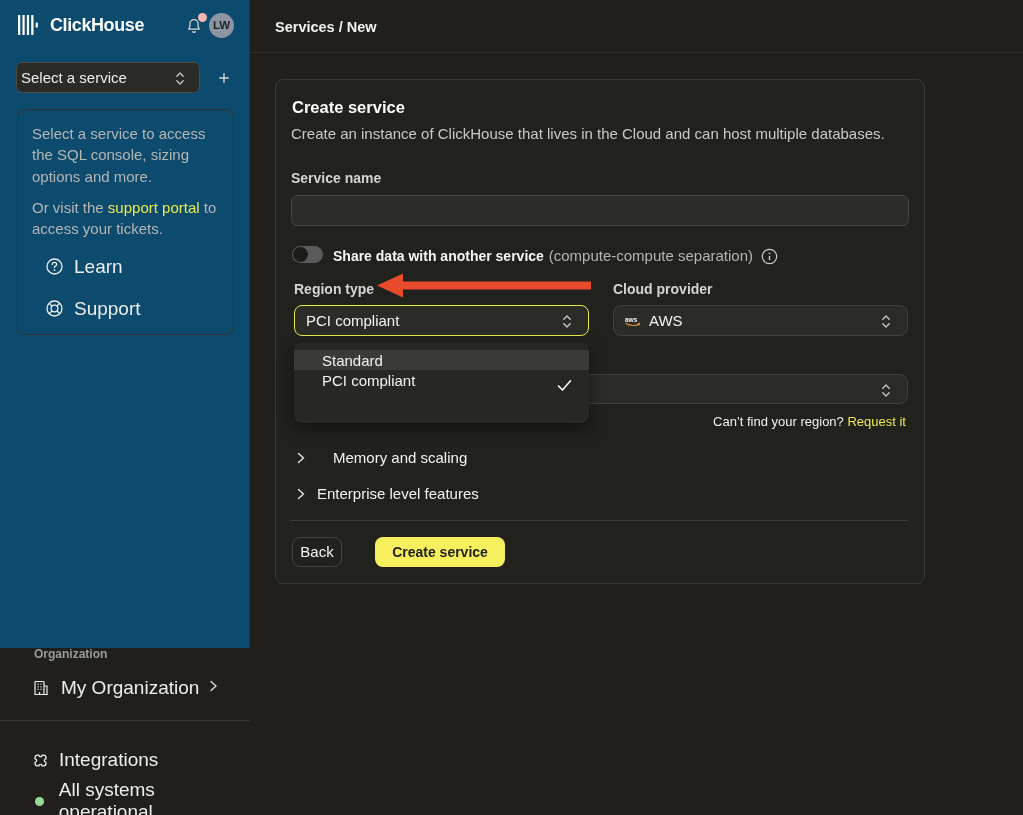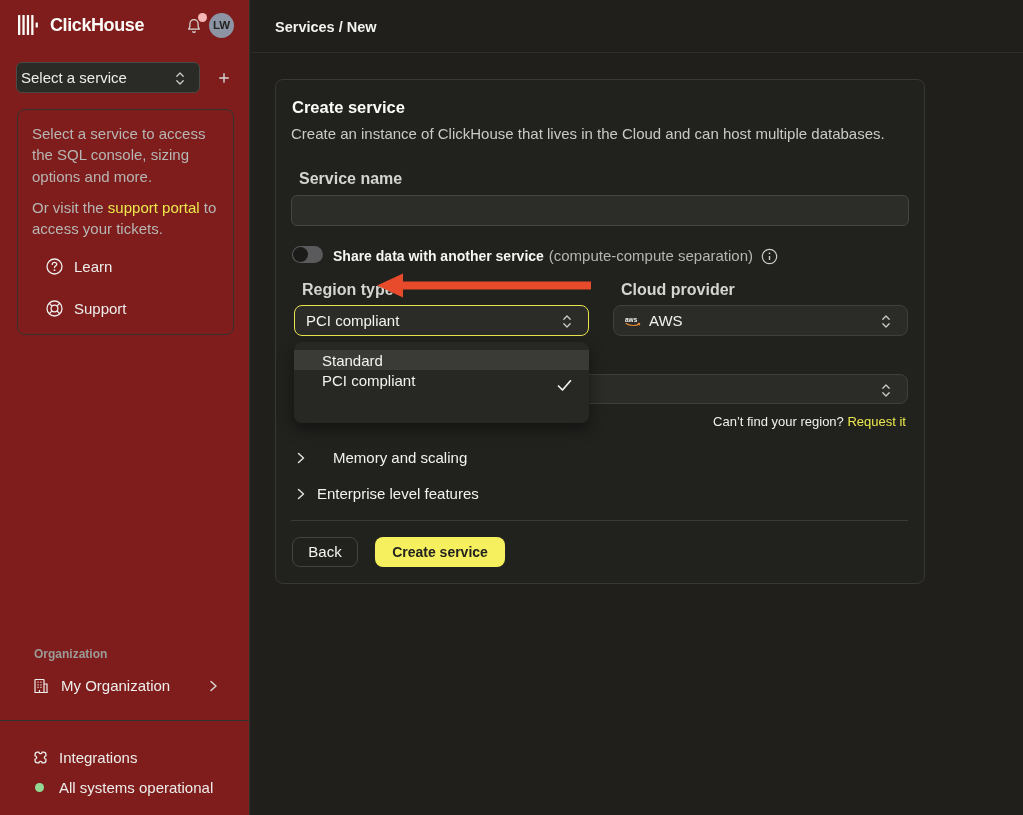--- a/index.html
+++ b/index.html
@@ -1,44 +1,44 @@
 <!DOCTYPE html>
 <html><head>
 <meta charset="utf-8">
 <style>
   * { margin:0; padding:0; box-sizing:border-box; }
   html,body { width:1023px; height:815px; background:#201f1c; overflow:hidden; }
   body { font-family:"Liberation Sans", sans-serif; position:relative; }
   .abs { position:absolute; }
 
   
-  #sidebar { left:0; top:0; width:250px; height:815px; background:#7f1d1d; border-right:1px solid #32322e; }
+  #sidebar { left:0; top:0; width:250px; height:648px; background:#0c4a6e; border-right:1px solid #32322e; }
   #logo-text { left:50px; top:15px; font-size:18px; font-weight:bold; color:#fbfbf8; letter-spacing:-0.4px; }
   #selbox { left:16px; top:62px; width:184px; height:31px; background:#2a2a27; border:1px solid #4a4a47; border-radius:6px; color:#ededea; font-size:15px; line-height:29px; padding-left:4px; }
   #plusbtn { left:219px; top:73px; width:10px; height:10px; color:#d6d6d3; }
   #infobox { left:17px; top:109px; width:217px; height:226px; border:1px solid #33332f; border-radius:8px; padding:13px 10px 0 14px; font-size:15px; line-height:21.3px; color:#b6b6b3; }
   .yellow { color:#ece94d; }
-  .navrow { display:flex; align-items:center; color:#ededea; font-size:15px; }
+  .navrow { display:flex; align-items:center; color:#ededea; font-size:19px; }
   .navrow svg { flex:0 0 auto; }
 
   #org-label { left:34px; top:647px; font-size:12px; font-weight:bold; color:#9b9b98; }
   #org-row { left:33px; top:677px; width:185px; }
   #divider-bottom { left:0; top:720px; width:250px; height:1px; background:#32322e; }
   #integrations-row { left:33px; top:749px; }
   #status-row { left:33px; top:779px; }
 
   
   #topbar { left:251px; top:0; width:772px; height:53px; background:#201f1c; border-bottom:1px solid #2e2e2a; }
   #topbar-title { left:275px; top:18.5px; font-size:14.5px; font-weight:bold; color:#f2f2ef; }
 
   
   #card { left:275px; top:79px; width:650px; height:505px; background:#21211e; border:1px solid #373734; border-radius:8px; }
   #h-create { left:292px; top:98px; font-size:16.5px; font-weight:bold; color:#fbfbf8; }
   #h-sub { left:291px; top:125px; font-size:15px; color:#c9c9c6; }
-  .field-label { font-size:16px; font-weight:bold; color:#d4d4d1;margin-left:8px; }
+  .field-label { font-size:14px; font-weight:bold; color:#d4d4d1; }
   #lbl-name { left:291px; top:170px; }
   #input-name { left:291px; top:195px; width:618px; height:31px; background:#2c2c29; border:1px solid #454542; border-radius:6px; }
   #toggle { left:292px; top:246px; width:31px; height:17px; background:#5a5a5c; border-radius:9px; }
   #toggle .knob { position:absolute; left:1px; top:1px; width:15px; height:15px; border-radius:50%; background:#1b1b19; }
   #toggle-label { left:333px; top:246.5px; font-size:14px; font-weight:bold; color:#f5f5f2; }
   #toggle-label span { font-weight:normal; color:#b5b5b2; font-size:15px; margin-left:1px; }
 
   #lbl-region { left:294px; top:281px; }
   #lbl-cloud { left:613px; top:281px; }
 
@@ -50,21 +50,21 @@
 
   #menu { left:294px; top:342px; width:295px; height:81px; background:#272724; border-radius:8px; box-shadow:0 6px 16px rgba(0,0,0,.45); padding-top:8px; }
   .menu-row { height:20px; display:flex; align-items:center; padding:0 28px; font-size:15px; color:#f2f2ef; position:relative; }
   .menu-row.hl { background:#3a3a36; }
 
   #cant-find { left:0; top:414px; width:906px; text-align:right; font-size:13px; color:#f0f0ed; }
   .disc-row { color:#f2f2ef; font-size:15px; display:flex; align-items:center; }
   #disc1 { left:297px; top:449px; }
   #disc2 { left:297px; top:485px; }
   #card-divider { left:291px; top:520px; width:617px; height:1px; background:#3a3a37; }
-  #btn-back { left:292px; top:537px; width:66px; height:30px; border:1px solid #434340; border-radius:8px; color:#f5f5f2; font-size:15px; text-align:center; line-height:28px; }
+  #btn-back { left:292px; top:537px; width:50px; height:30px; border:1px solid #434340; border-radius:8px; color:#f5f5f2; font-size:15px; text-align:center; line-height:28px; }
   #btn-create { left:375px; top:537px; width:130px; height:30px; background:#f6ef5e; border-radius:8px; color:#22221f; font-size:14px; font-weight:bold; text-align:center; line-height:30px; }
 </style>
 </head>
 <body>
 
 <div id="sidebar" class="abs">
   <svg class="abs" style="left:18px; top:15px;" width="22" height="20" viewBox="0 0 22 20">
     <g fill="#fbfbf8">
       <rect x="0" y="0" width="2.3" height="20" rx="0.5"></rect>
       <rect x="4.4" y="0" width="2.3" height="20" rx="0.5"></rect>

